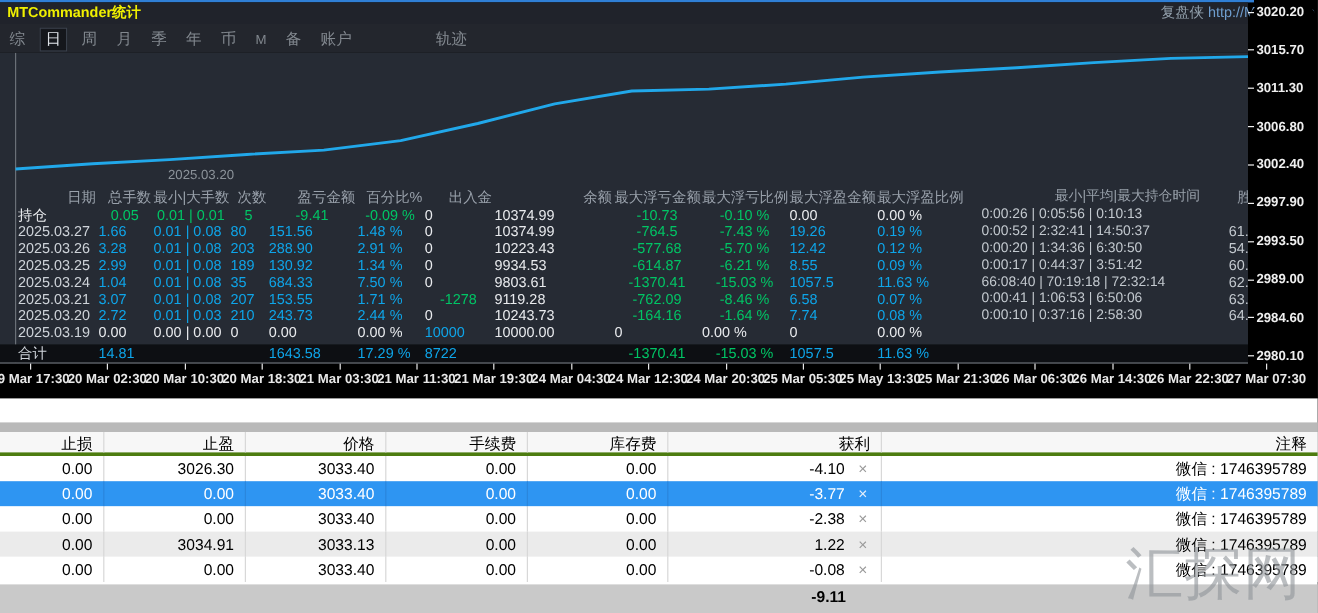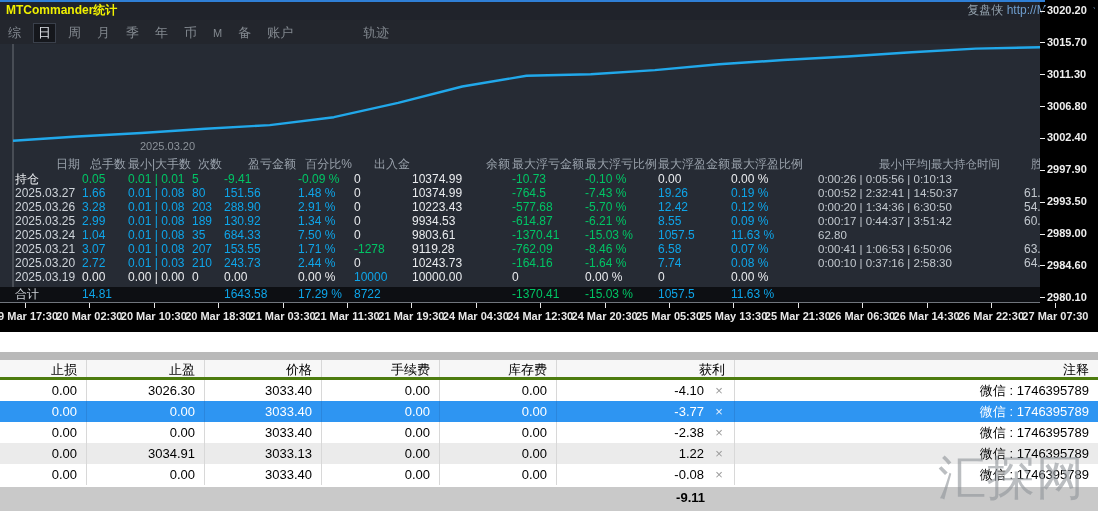--- a/index.html
+++ b/index.html
@@ -37,21 +37,21 @@
 
   
   #stats{position:absolute;left:0;top:156px;width:1040px;overflow:hidden;}
   .srow{display:grid;grid-template-columns:80px 46px 64px 32px 74px 56px 58px 100px 73px 73px 73px 71px 200px 55px;height:14px;line-height:14px;font-size:12px;white-space:nowrap;}
   .srow.shead{height:16px;line-height:16px;color:#99a1ab;text-align:right;}
   .srow > span{overflow:visible;padding-left:2px;}
   .srow > span:first-child{padding-left:15px;}
   .srow > span:nth-child(13){padding-left:18px;font-size:11.5px;}
   .srow > span:nth-child(14){padding-left:24px;}
   .srow.total{margin-top:3px;height:15px;line-height:15px;background:#0d0f13;}
-  .c-w{color:#e9ebee;} .c-d{color:#ced3d9;} .c-g{color:#00c565;} .c-r{color:#0ea5e9;} .c-t{color:#c3c9cf;}
+  .c-w{color:#e9ebee;} .c-d{color:#ced3d9;} .c-g{color:#00c565;text-align:center;} .c-r{color:#0ea5e9;} .c-t{color:#c3c9cf;}
 
   
   #bottom{position:absolute;left:0;top:332px;width:1098px;height:179px;background:#fff;}
   #splitter{position:absolute;left:0;top:20px;width:1098px;height:8px;background:#b9b9b9;cursor:row-resize;}
   #orders{position:absolute;left:0;top:28px;width:1098px;}
   .orow{display:grid;grid-template-columns:87px 118px 117px 118px 117px 178px 363px;height:21px;line-height:21px;font-size:13px;color:#000;background:#fff;}
   .orow.ohead{height:20px;line-height:20px;background:#f7f7f7;border-bottom:3px solid #4d7c0f;box-sizing:border-box;}
   .orow > div{text-align:right;padding-right:9px;border-right:1px solid #d8d8d8;overflow:hidden;white-space:nowrap;box-sizing:border-box;}
   .orow > div:last-child{border-right:none;}
   .orow.striped{background:#ebebeb;}
@@ -170,20 +170,21 @@
           <span class="c-r">0.01 | 0.08</span>
           <span class="c-r">35</span>
           <span class="c-r">684.33</span>
           <span class="c-r">7.50 %</span>
           <span class="c-w">0</span>
           <span class="c-w">9803.61</span>
           <span class="c-g">-1370.41</span>
           <span class="c-g">-15.03 %</span>
           <span class="c-r">1057.5</span>
           <span class="c-r">11.63 %</span>
+          <span class="c-t">66:08:40 | 70:19:18 | 72:32:14</span>
           <span class="c-t">62.80</span>
         </div>
         <div class="srow">
           <span class="c-d">2025.03.21</span>
           <span class="c-r">3.07</span>
           <span class="c-r">0.01 | 0.08</span>
           <span class="c-r">207</span>
           <span class="c-r">153.55</span>
           <span class="c-r">1.71 %</span>
           <span class="c-g">-1278</span>

